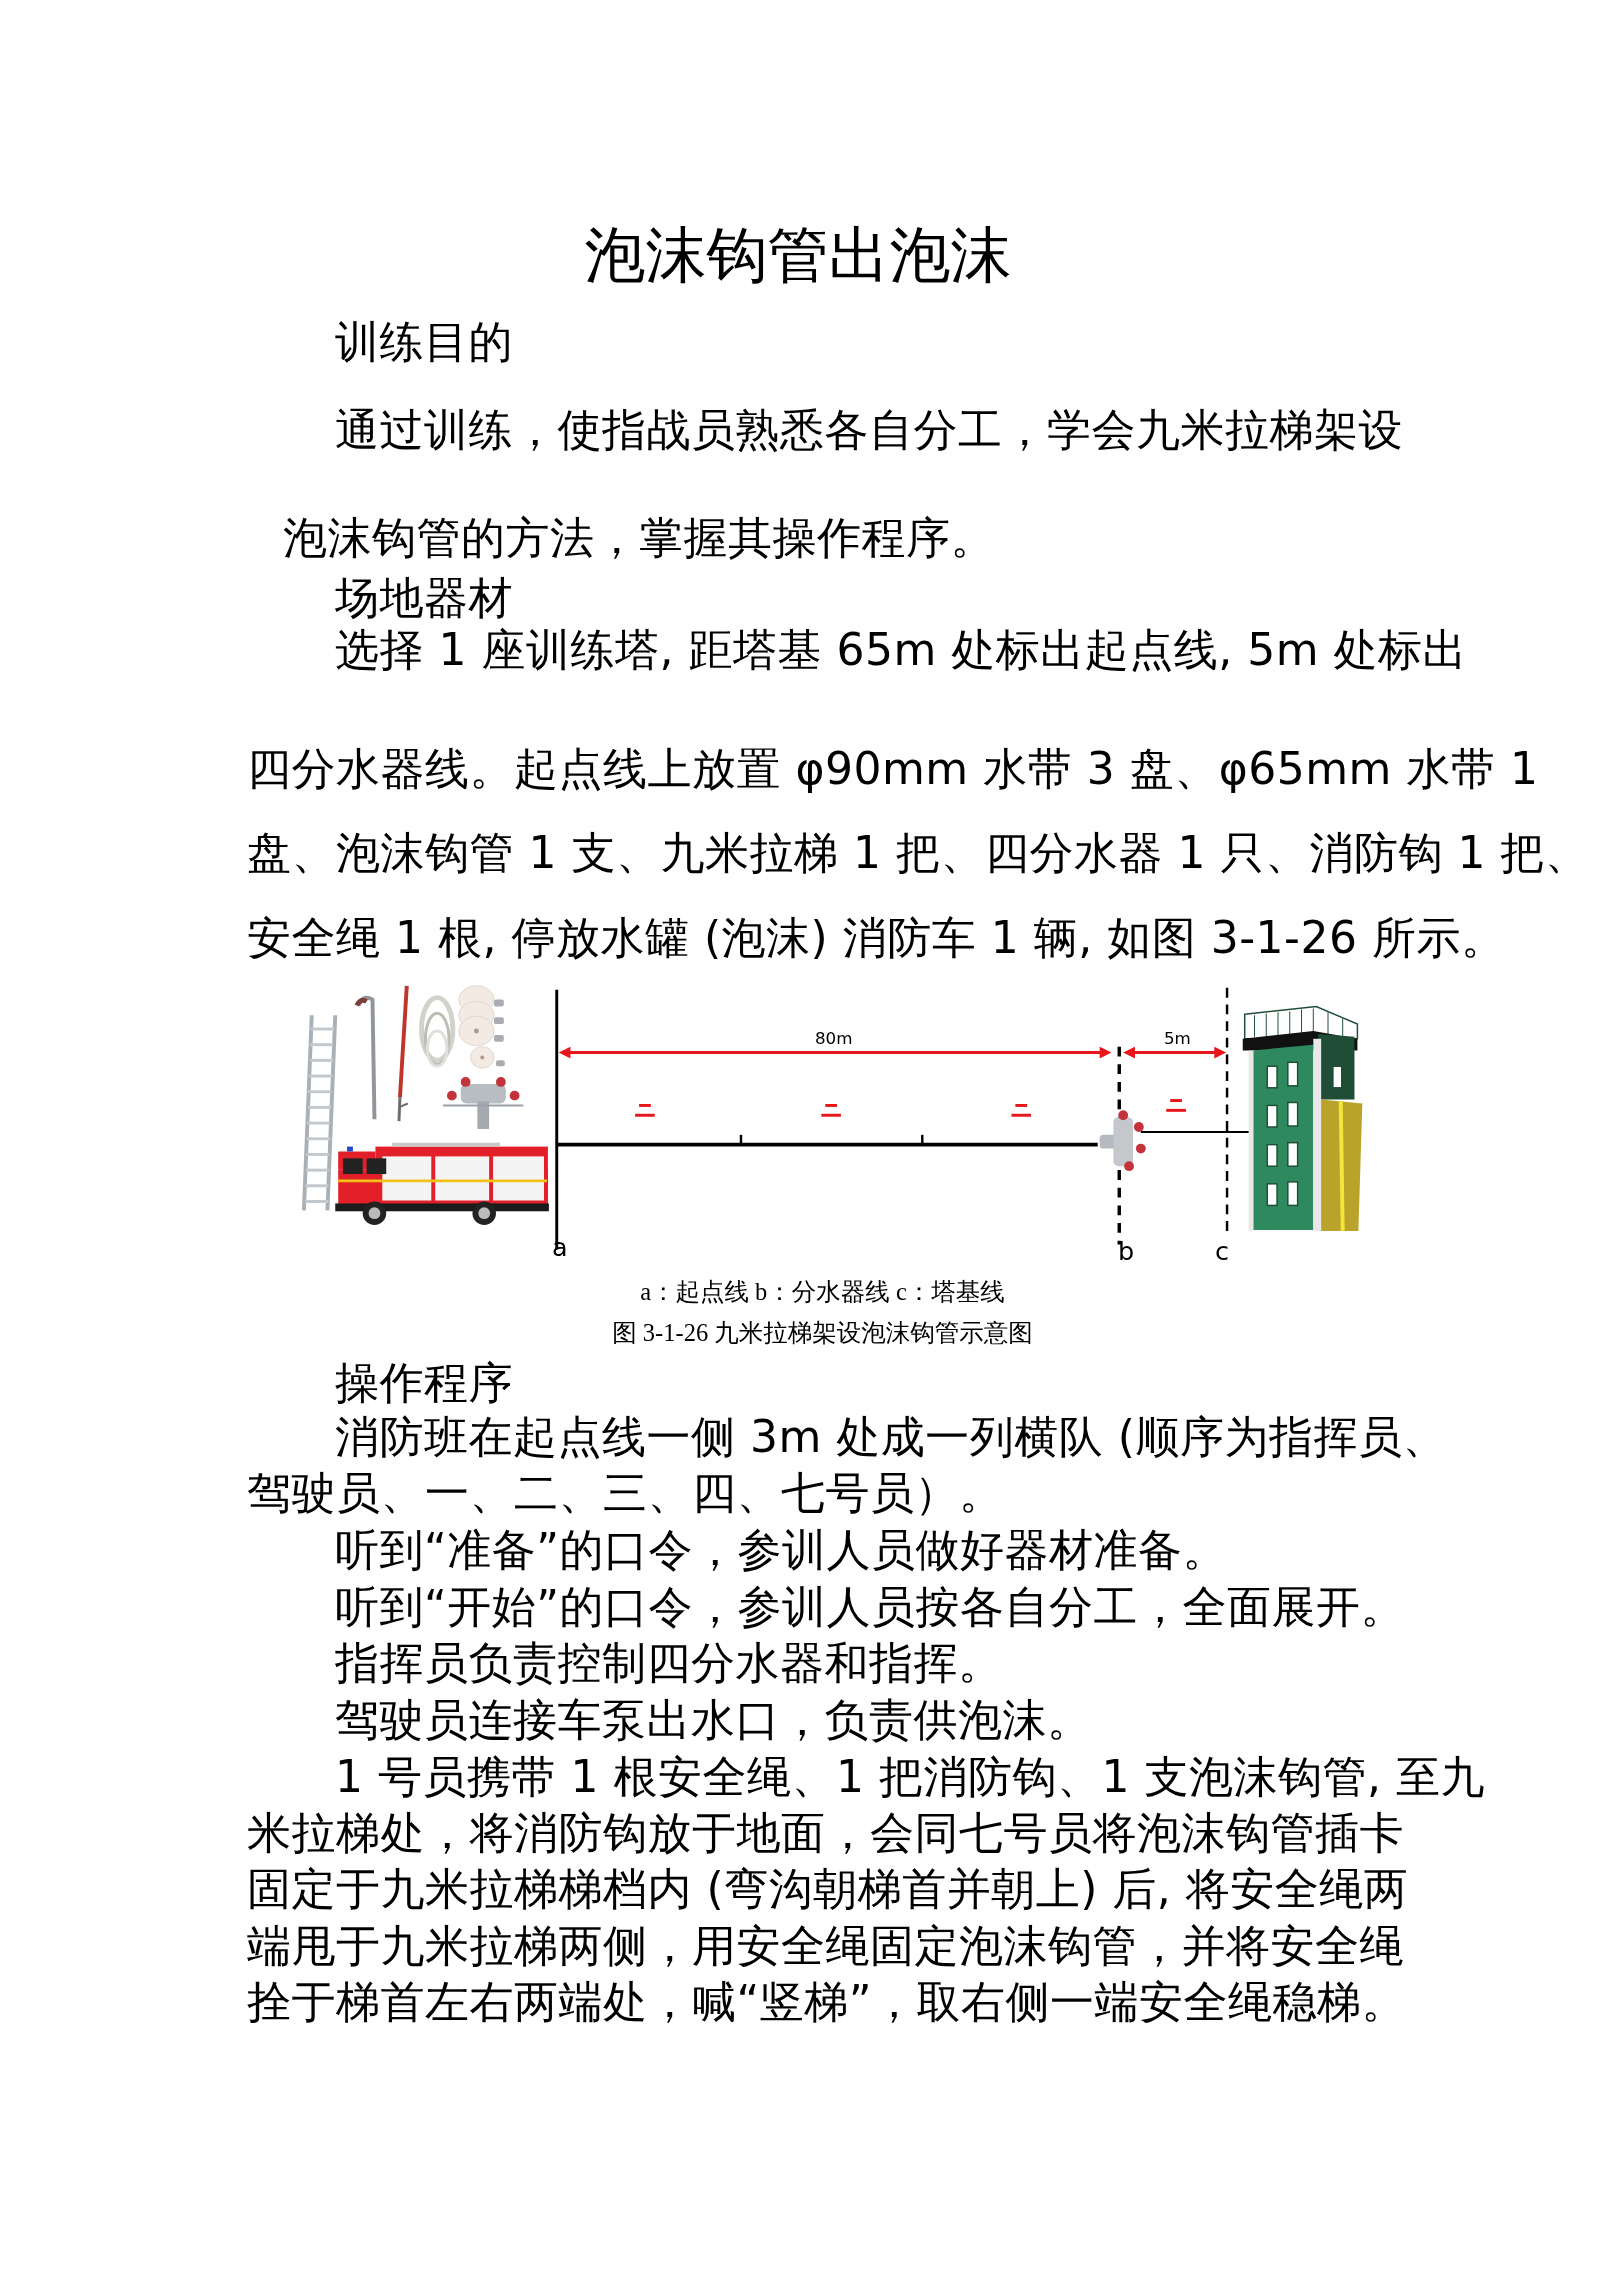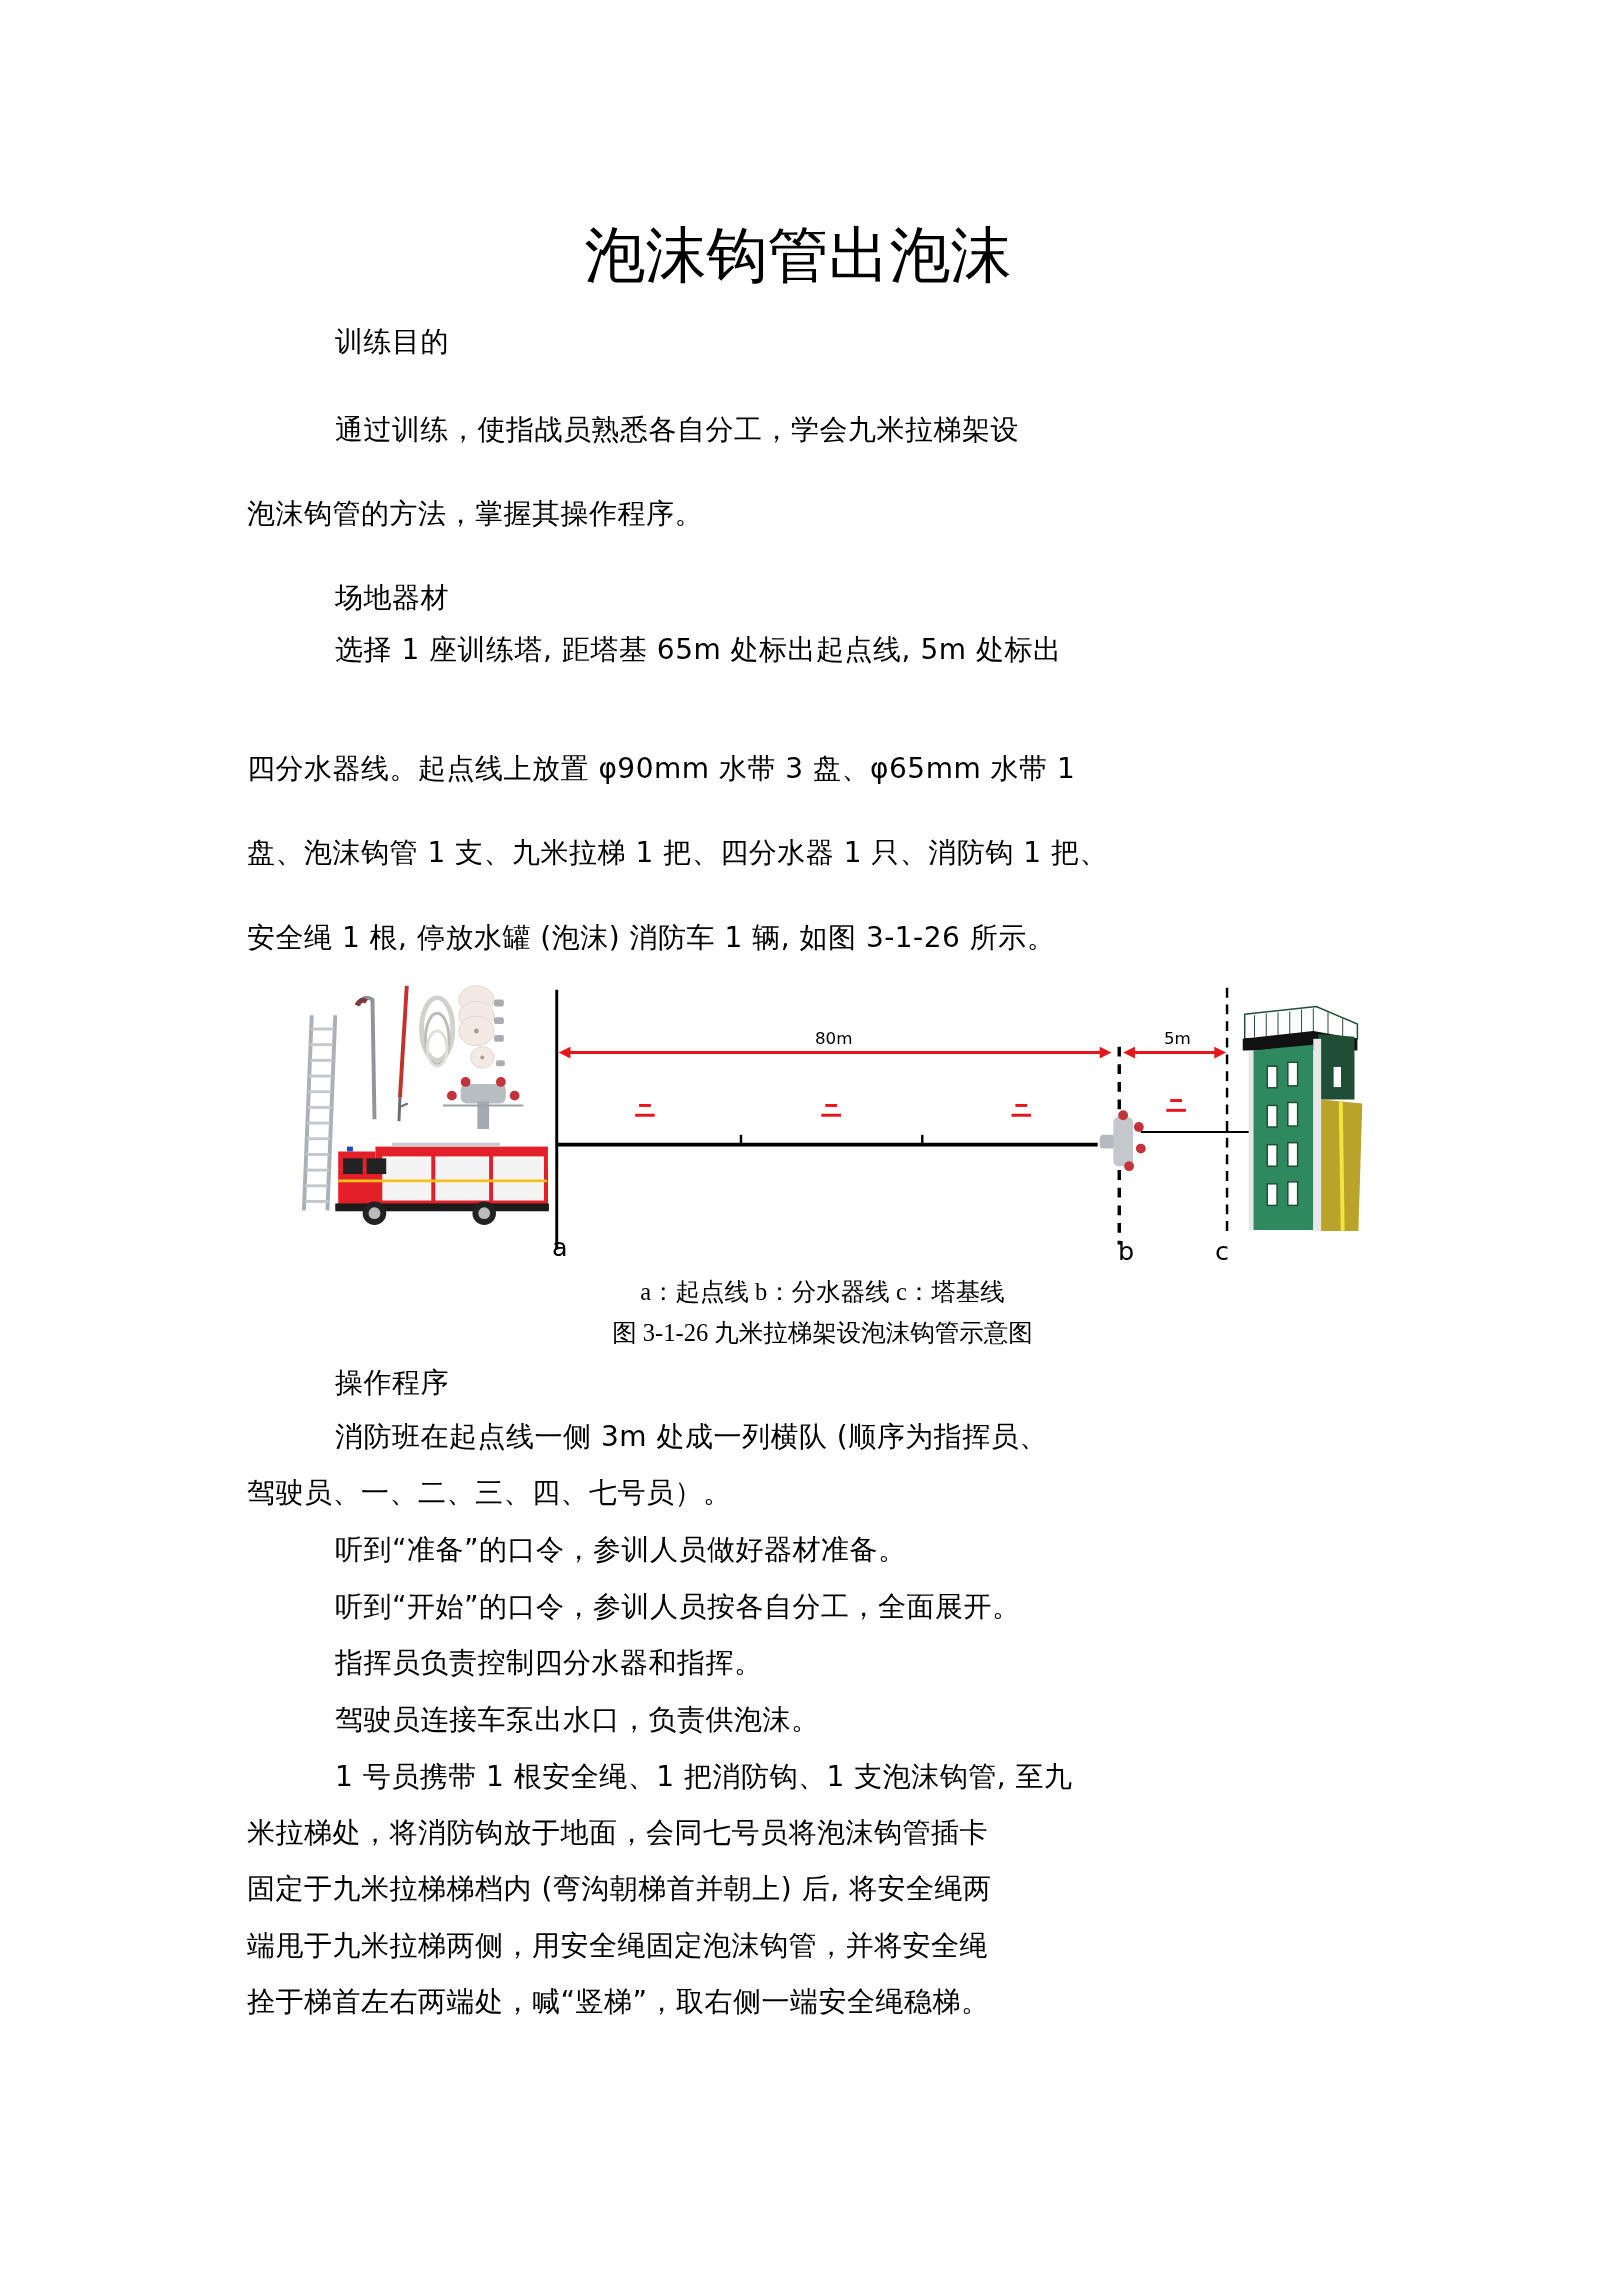--- a/index.html
+++ b/index.html
@@ -1,35 +1,35 @@
 <!DOCTYPE html>
 <html><head>
 <meta charset="utf-8">
 <style>
   html, body { margin:0; padding:0; background:#ffffff; }
   body { width:1621px; height:2293px; position:relative; overflow:hidden;
          font-family:"DejaVu Sans","Liberation Sans",sans-serif; color:#000; }
   .abs { position:absolute; white-space:nowrap; }
   .title { left:0; width:1596px; text-align:center; top:218px; font-size:61px; line-height:74px; }
-  .p { font-size:28px; line-height:51px; left:247px; letter-spacing:0.5px; }
+  .p { font-size:44px; line-height:51px; left:247px; letter-spacing:0.5px; }
   .p.indent { left:335px; }
   .caption { font-family:"Liberation Serif","DejaVu Serif",serif; font-size:24.5px; line-height:31px; left:12px; width:1621px; text-align:center; }
   .diagram { position:absolute; left:294px; top:980px; width:1137px; height:294px; }
   .diagram svg { position:absolute; left:0; top:0; }
 </style>
 </head>
 <body>
 
 <div>
 
   <div class="abs title">泡沫钩管出泡沫</div>
 
   <div class="abs p indent" style="top:316px;">训练目的</div>
   <div class="abs p indent" style="top:404px;">通过训练，使指战员熟悉各自分工，学会九米拉梯架设</div>
-  <div class="abs p" style="top:488px;">泡沫钩管的方法，掌握其操作程序。</div>
+  <div class="abs p" style="top:512px;margin-left:36px;">泡沫钩管的方法，掌握其操作程序。</div>
 
   <div class="abs p indent" style="top:572px;">场地器材</div>
   <div class="abs p indent" style="top:624px;">选择 1 座训练塔, 距塔基 65m 处标出起点线, 5m 处标出</div>
   <div class="abs p" style="top:743px;">四分水器线。起点线上放置 φ90mm 水带 3 盘、φ65mm 水带 1</div>
   <div class="abs p" style="top:827px;">盘、泡沫钩管 1 支、九米拉梯 1 把、四分水器 1 只、消防钩 1 把、</div>
   <div class="abs p" style="top:912px;">安全绳 1 根, 停放水罐 (泡沫) 消防车 1 辆, 如图 3-1-26 所示。</div>
 
   <div class="diagram">
     <svg width="1137" height="294" viewBox="0 0 1160 300">
 

